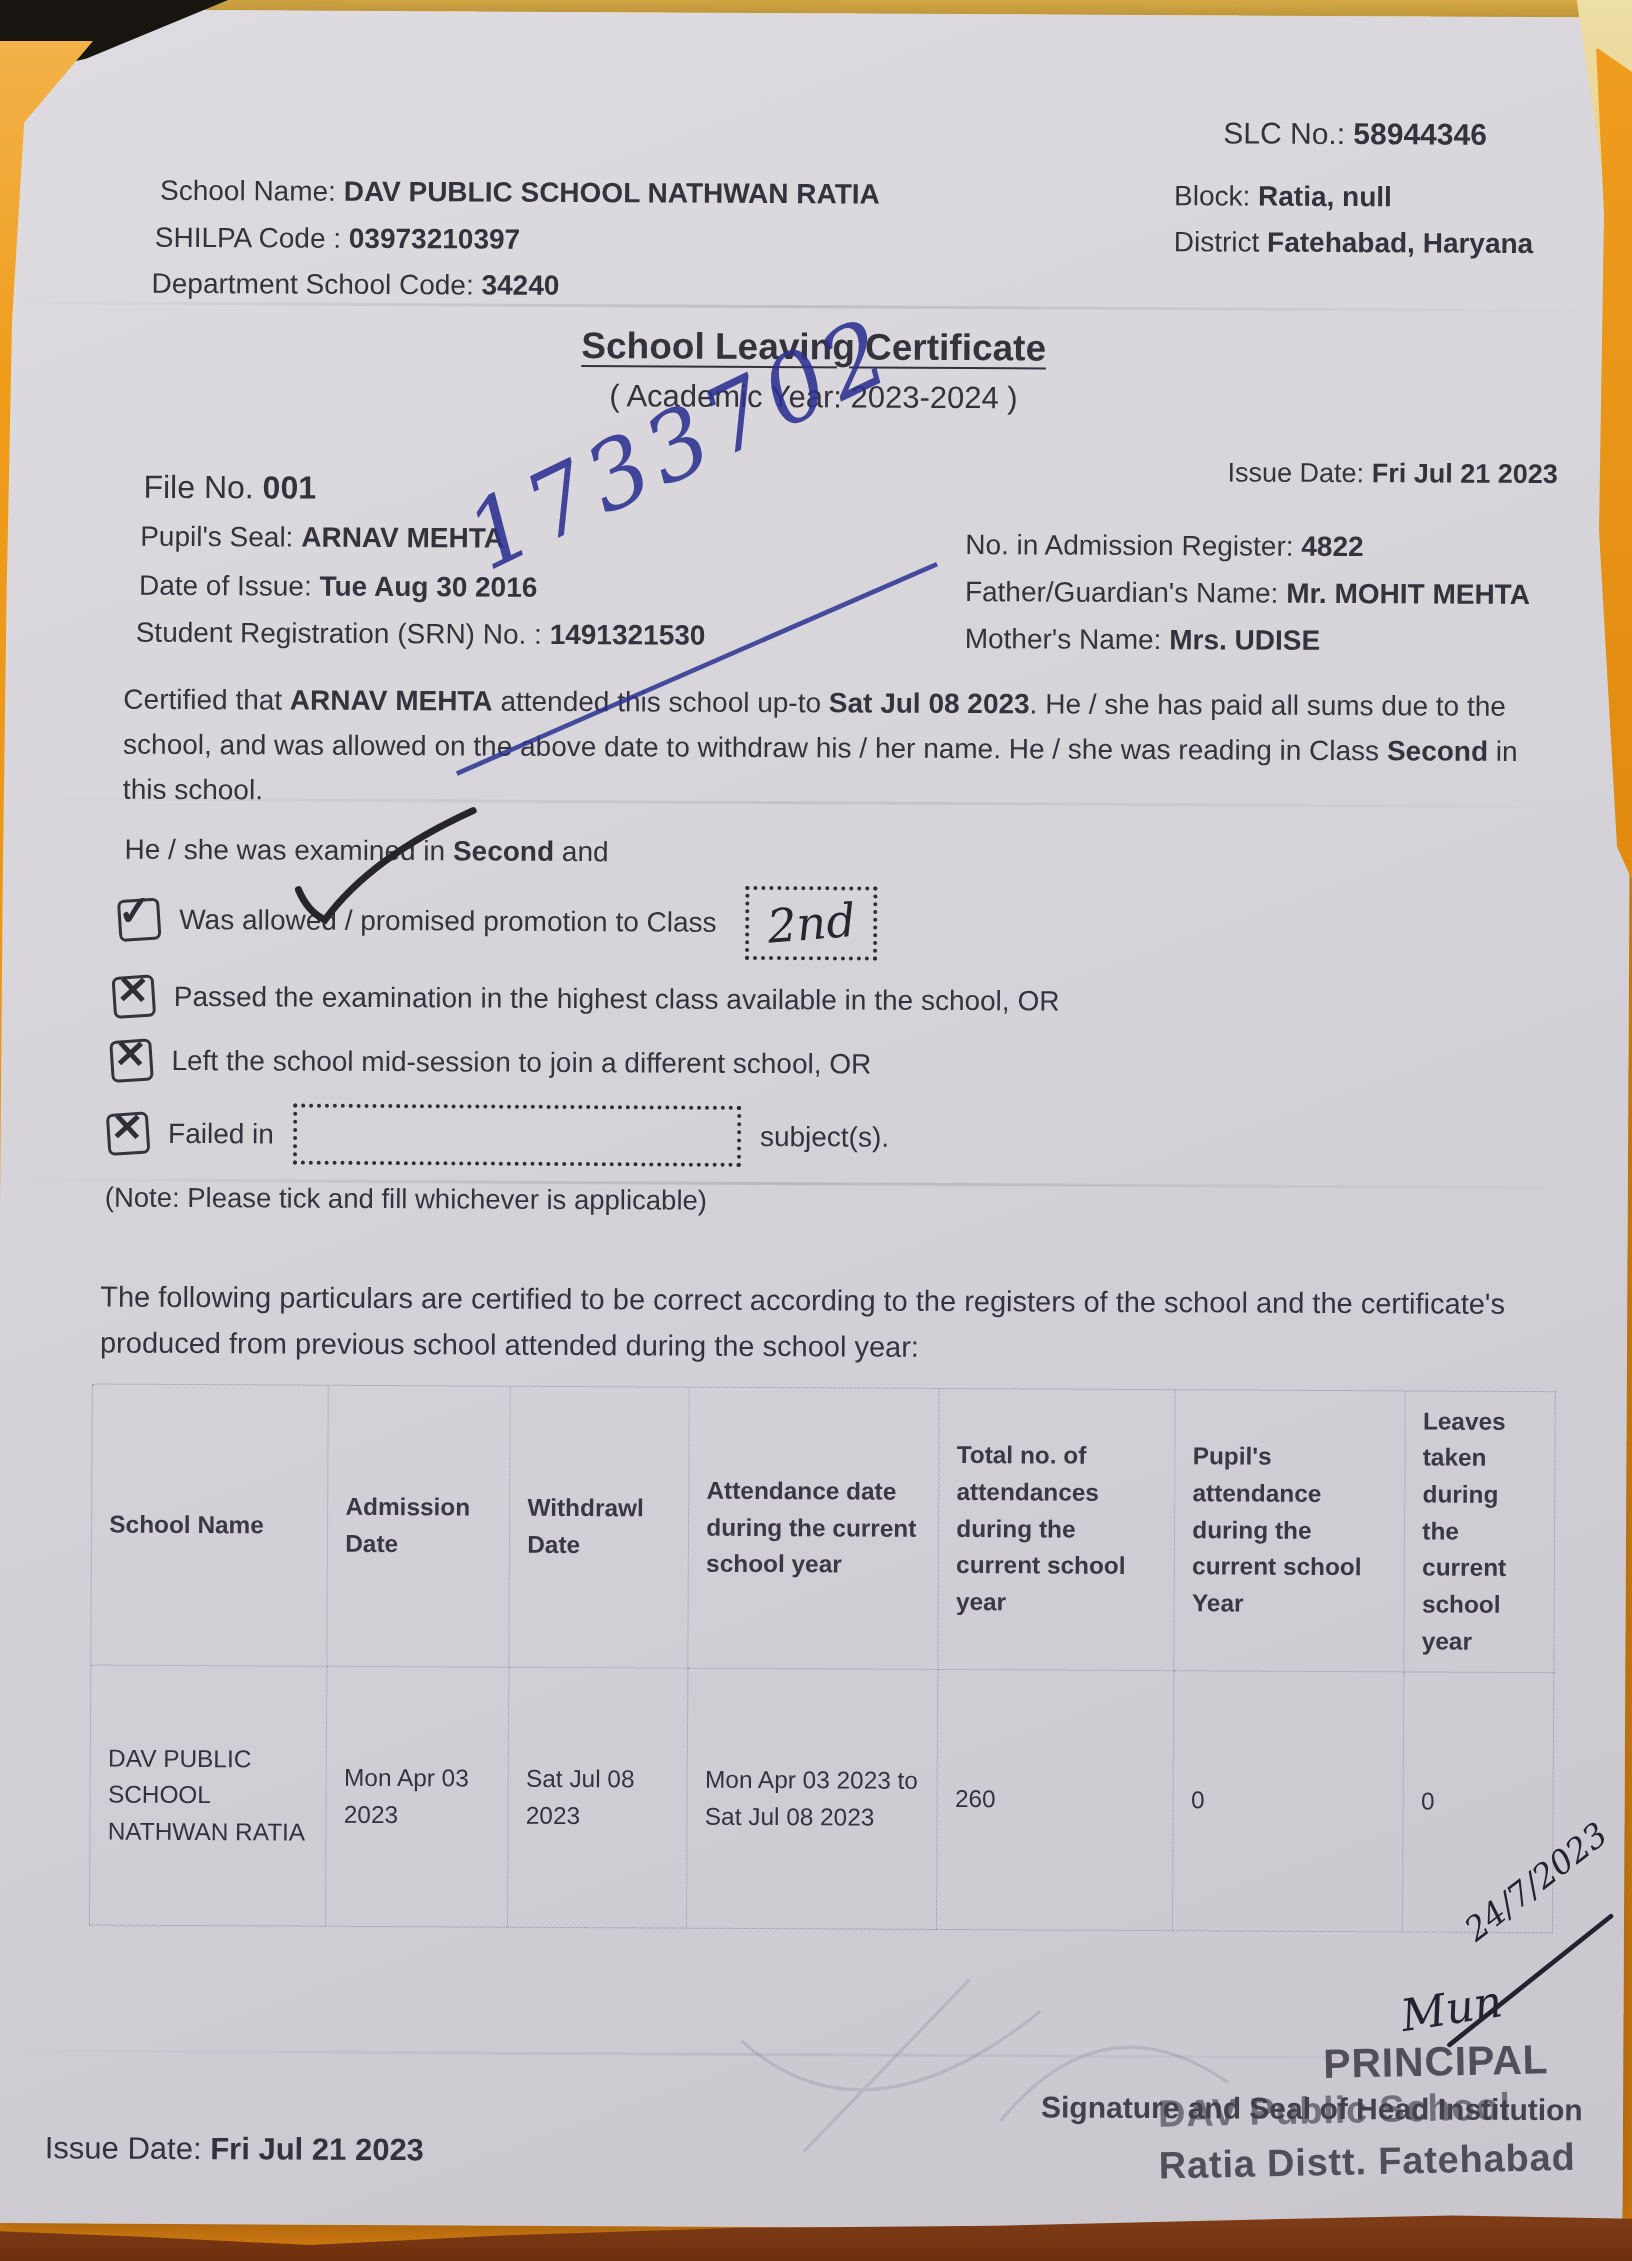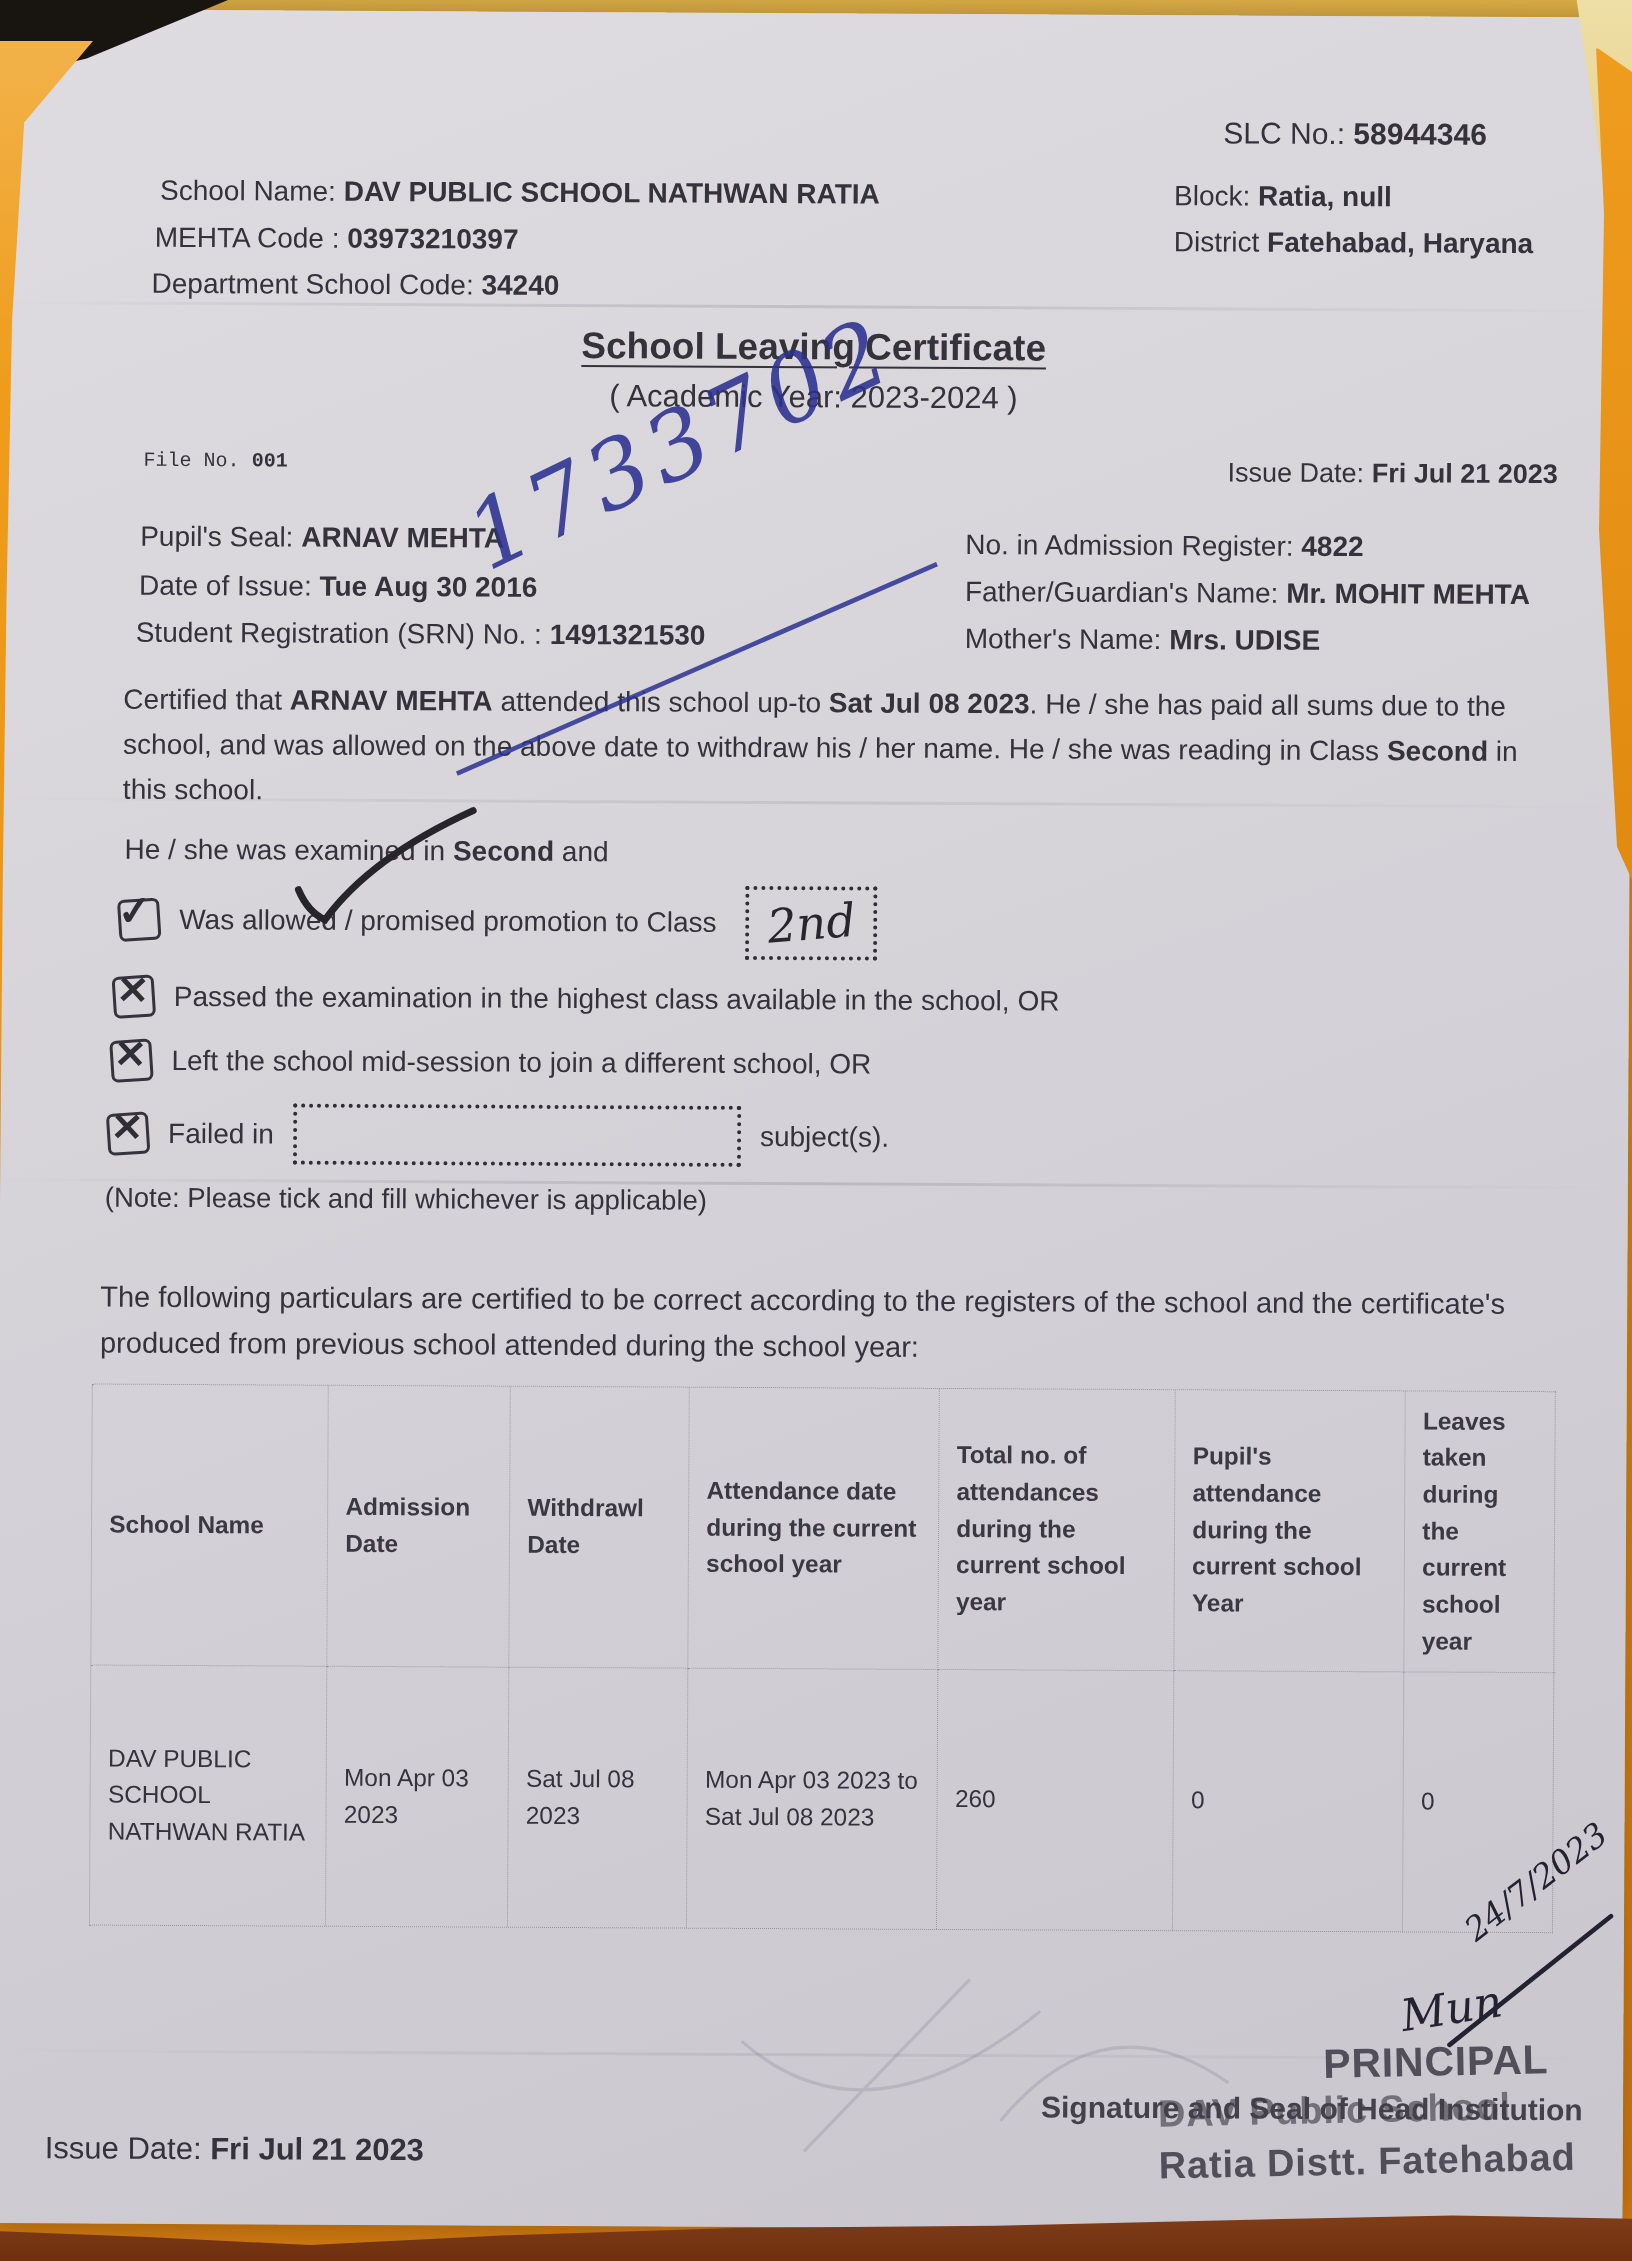--- a/index.html
+++ b/index.html
@@ -59,34 +59,34 @@
     <div class="t" style="left:1178px;top:211px;">
       <span>District</span>
       <span class="b">Fatehabad, Haryana</span>
     </div>
 
     <div class="t" style="left:164px;top:165px;">
       <span>School Name:</span>
       <span class="b">DAV PUBLIC SCHOOL NATHWAN RATIA</span>
     </div>
     <div class="t" style="left:159px;top:212px;">
-      <span>MEHTA Code :</span>
+      <span>SHILPA Code :</span>
       <span class="b">03973210397</span>
     </div>
     <div class="t" style="left:156px;top:258px;">
       <span>Department School Code:</span>
       <span class="b">34240</span>
     </div>
 
     <div class="t b" style="left:0;top:313px;width:100%;text-align:center;font-size:37px;">
       <span style="text-decoration:underline;text-underline-offset:7px;text-decoration-thickness:2.4px;">School Leaving Certificate</span>
     </div>
     <div class="t" style="left:0;top:366px;width:100%;text-align:center;font-size:31px;">( Academic Year: 2023-2024 )</div>
 
-    <div class="t" style="left:149px;top:439px;font-size:20px;font-family:Liberation Mono, monospace;">
+    <div class="t" style="left:149px;top:459px;font-size:32px;">
       <span>File No.</span>
       <span class="b">001</span>
     </div>
     <div class="t" style="left:1233px;top:442px;font-size:27px;">
       <span>Issue Date:</span>
       <span class="b">Fri Jul 21 2023</span>
     </div>
 
     <div class="t" style="left:146px;top:511px;">
       <span>Pupil's Seal:</span>

